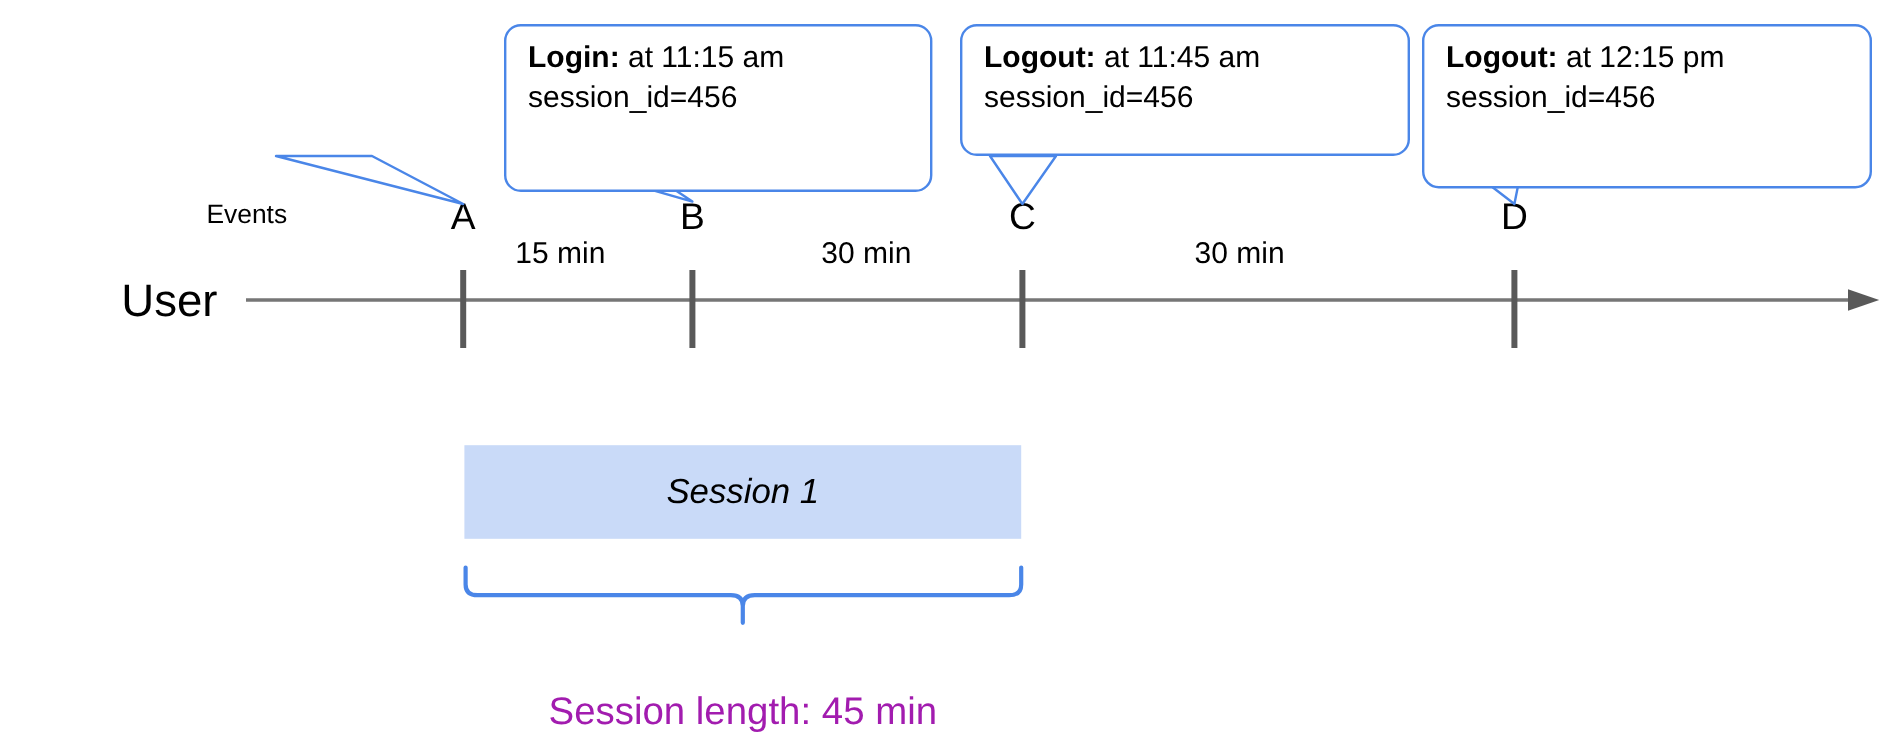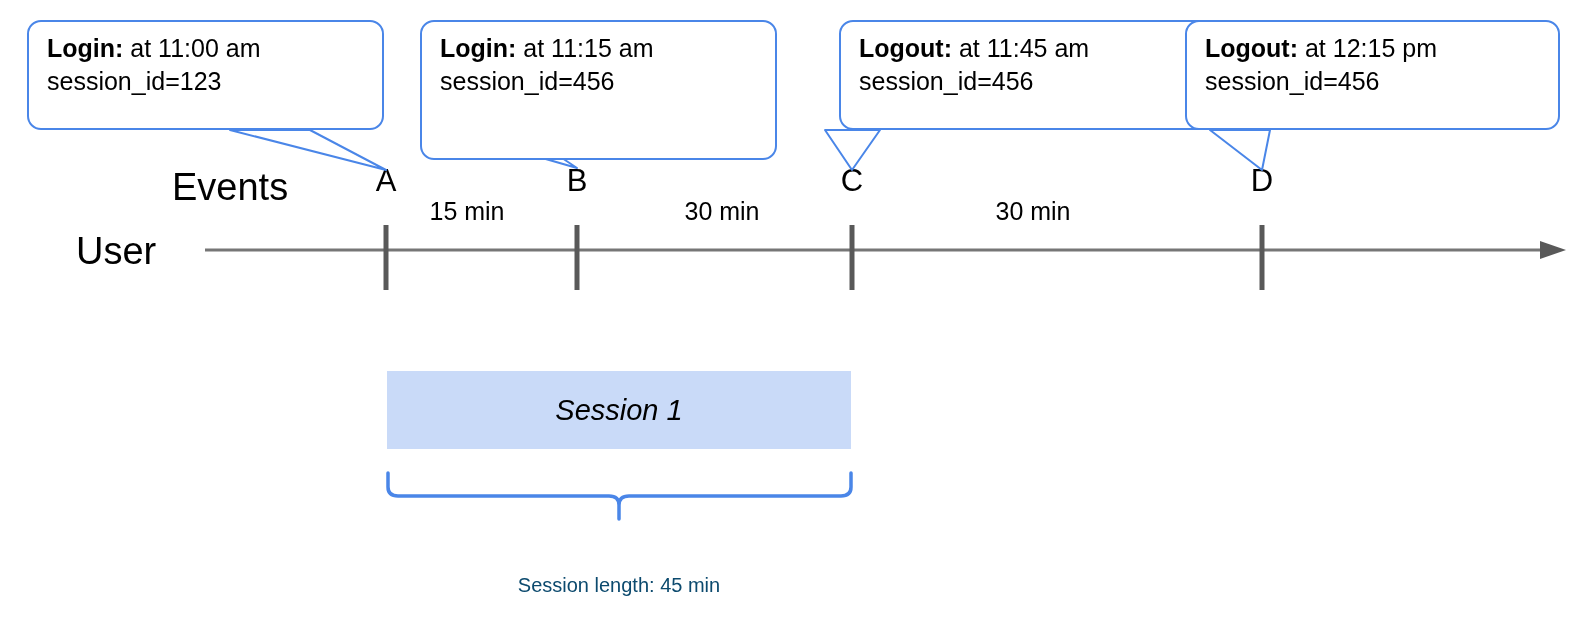--- a/index.html
+++ b/index.html
@@ -46,21 +46,21 @@
     top: 0;
     width: 1574px;
     height: 630px;
     z-index: 2;
     pointer-events: none;
   }
 
   
   .lane-label {
     position: absolute;
-    font-size: 38px;
+    font-size: 22px;
     color: #000000;
     white-space: nowrap;
   }
   .lane-label.big {
     font-size: 38px;
   }
   .marker-label {
     position: absolute;
     font-size: 31px;
     color: #000000;
@@ -85,48 +85,44 @@
     align-items: center;
     justify-content: center;
     font-size: 29px;
     color: #000000;
     z-index: 1;
     font-style: italic;
   }
 
   #session-length {
     position: absolute;
-    font-size: 20px;
-    color: #0c4a6e;
+    font-size: 32px;
+    color: #a21caf;
     text-align: right;
     transform: translateX(-50%);
     white-space: nowrap;
   }
 </style>
 </head>
 <body>
 
 <div id="stage">
 
-  <div class="callout" id="callout-0" style="left:27px; top:20px; width:357px; height:110px;">
-    <div class="ln"><span class="ev">Login:</span><span> at 11:00 am</span></div>
-    <div class="ln">session_id=123</div>
-  </div>
 
   <div class="callout" id="callout-1" style="left:420px; top:20px; width:357px; height:140px;">
     <div class="ln"><span class="ev">Login:</span><span> at 11:15 am</span></div>
     <div class="ln">session_id=456</div>
   </div>
 
-  <div class="callout" id="callout-2" style="left:800px; top:20px; width:375px; height:110px;margin-left:39px;">
+  <div class="callout" id="callout-2" style="left:800px; top:20px; width:375px; height:110px;">
     <div class="ln"><span class="ev">Logout:</span><span> at 11:45 am</span></div>
     <div class="ln">session_id=456</div>
   </div>
 
-  <div class="callout" id="callout-3" style="left:1185px; top:20px; width:375px; height:110px;">
+  <div class="callout" id="callout-3" style="left:1185px; top:20px; width:375px; height:137px;">
     <div class="ln"><span class="ev">Logout:</span><span> at 12:15 pm</span></div>
     <div class="ln">session_id=456</div>
   </div>
 
   <svg id="overlay" viewBox="0 0 1574 630">
 
     <polygon points="230,130 310,130 386,170" fill="#ffffff" stroke="#4a86e8" stroke-width="2" stroke-linejoin="round"></polygon>
 
     <polygon points="445,130 520,130 577,168" fill="#ffffff" stroke="#4a86e8" stroke-width="2" stroke-linejoin="round"></polygon>
 
@@ -149,21 +145,21 @@
              Q 619 496 619 505
              L 619 519
              L 619 505
              Q 619 496 629 496
              L 841 496
              Q 851 496 851 487
              L 851 473" fill="none" stroke="#4a86e8" stroke-width="3.5" stroke-linecap="round" stroke-linejoin="round"></path>
   </svg>
 
   <div class="lane-label" style="left:172px; top:166px;">Events</div>
-  <div class="lane-label big" style="left:76px; top:230px;">User</div>
+  <div class="lane-label big" style="left:101px; top:230px;">User</div>
 
   <div class="marker-label" style="left:386px; top:163px;">A</div>
   <div class="marker-label" style="left:577px; top:163px;">B</div>
   <div class="marker-label" style="left:852px; top:163px;">C</div>
   <div class="marker-label" style="left:1262px; top:163px;">D</div>
 
   <div class="interval-label" style="left:467px; top:197px;">15 min</div>
   <div class="interval-label" style="left:722px; top:197px;">30 min</div>
   <div class="interval-label" style="left:1033px; top:197px;">30 min</div>
 

